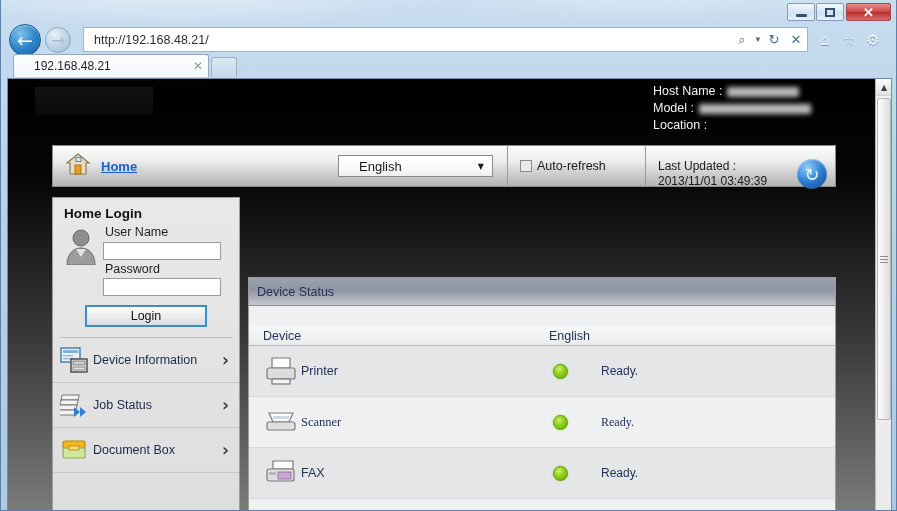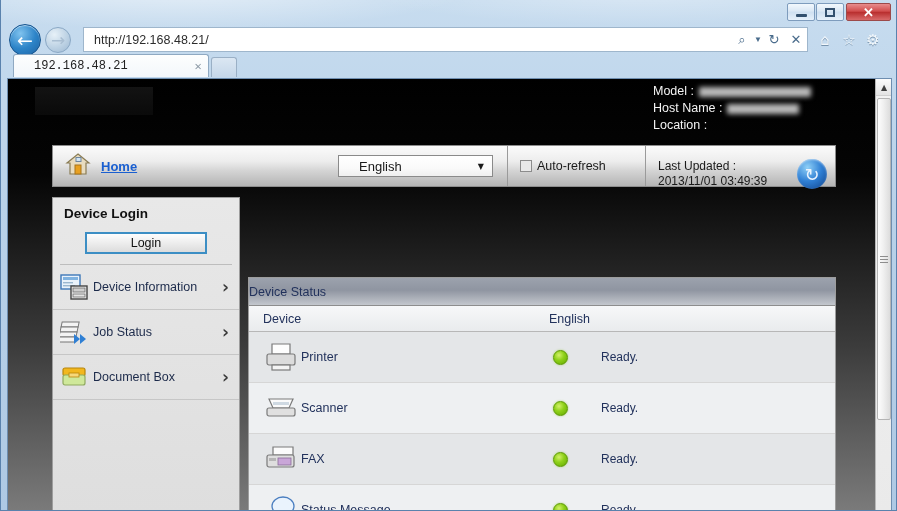--- a/index.html
+++ b/index.html
@@ -96,21 +96,21 @@
     display: flex; align-items: center; justify-content: center;
     color: #f2f7fb; font-size: 15px; font-family: "DejaVu Sans", sans-serif;
     text-shadow: 0 1px 0 rgba(80,110,140,.65);
   }
   #icon-home-chrome { left: 814px; }
   #icon-fav { left: 838px; }
   #icon-tools { left: 862px; }
 
   
   #tab-strip {
-    position: absolute; left: 0; top: 54px; width: 897px; height: 24px; font-family: Liberation Mono, monospace;
+    position: absolute; left: 0; top: 54px; width: 897px; height: 24px;
   }
   #tab-active {
     position: absolute; left: 12px; top: 0px; width: 196px; height: 23px;
     background: linear-gradient(180deg,#fdfefe 0%,#f3f7fb 100%);
     border: 1px solid #8fa9c2; border-bottom: none;
     border-radius: 3px 3px 0 0;
     display: flex; align-items: center;
   }
   #tab-label {
     flex: 1; padding-left: 20px; font-size: 12px; color: #222;
@@ -253,37 +253,38 @@
     position: absolute; left: 240px; top: 198px; width: 588px; height: 313px;
   }
   .panel {
     background: #eef0f2;
     border: 1px solid #9d9d9d;
     margin-bottom: 10px;
   }
   .panel-head {
     height: 28px;
     background: linear-gradient(180deg,#9ca2ad 0%,#8f95a1 45%,#c3c7cd 100%);
-    display: flex; align-items: center; padding-left: 0;
+    display: flex; align-items: center; padding-left: 8px;
     border-bottom: 1px solid #8d8d8d;
   }
   .panel-title { font-size: 12.5px; color: #22325c; }
   .col-head {
-    height: 26px; display: flex; align-items: center;
+    height: 20px; display: flex; align-items: center;
     background: linear-gradient(180deg,#f7f8f9 0%,#e9ebed 100%);
     border-bottom: 1px solid #b7b7b7;
+    margin-top: 20px;
   }
   .col-device { width: 300px; padding-left: 14px; font-size: 12.5px; color: #22325c; }
   .col-status { font-size: 12.5px; color: #22325c; }
   .dev-row {
     height: 51px; display: flex; align-items: center;
     border-bottom: 1px solid #d6d6d6;
   }
   .dev-row.alt { background: #e4e6e8; align-items: center; }
-  .dev-row.plain { background: #eef0f2; }
+  .dev-row.plain { background: #eef0f2; font-family: Liberation Serif, serif; }
   .dev-icon { width: 52px; display: flex; align-items: center; justify-content: center; padding-left: 12px;}
   .dev-name { width: 248px; font-size: 12.5px; color: #22325c; }
   .dev-led {
     width: 15px; height: 15px; border-radius: 50%;
     background: radial-gradient(circle at 38% 32%, #d3f06a 0%, #8fd11a 42%, #62a800 100%);
     border: 1px solid #5c9a00;
     box-shadow: 0 0 2px rgba(140,200,40,.7);
     margin-left: 4px;
   }
   .dev-status { margin-left: 33px; font-size: 12px; color: #22325c; }
@@ -357,26 +358,26 @@
     </div>
     <div id="tab-new"></div>
   </div>
 
   <div id="page-viewport">
     <div id="page-bg">
       <div id="logo-plate"></div>
 
       <div id="device-info">
         <div class="info-row">
+          <span>Host Name :</span>
+          <span class="redacted" id="redact-host"></span>
+        </div>
+        <div class="info-row">
           <span>Model :</span>
           <span class="redacted" id="redact-model"></span>
-        </div>
-        <div class="info-row">
-          <span>Host Name :</span>
-          <span class="redacted" id="redact-host"></span>
         </div>
         <div class="info-row">
           <span>Location :</span>
         </div>
       </div>
 
       <div id="header-bar">
         <div id="home-cell">
           <span>
             <svg width="26" height="24" viewBox="0 0 26 24">
@@ -403,21 +404,36 @@
             <div>Last Updated :</div>
             <div>2013/11/01 03:49:39</div>
           </div>
           <div id="refresh-btn">
             <span>↻</span>
           </div>
         </div>
       </div>
 
       <div id="sidebar">
-        <div id="admin-title">Device Login</div>
+        <div id="admin-title">Home Login</div>
+        <div id="login-body">
+          <div id="user-avatar">
+            <svg class="avatar-svg" viewBox="0 0 34 38">
+              <circle cx="17" cy="11" r="8" fill="#8e8e8e" stroke="#6d6d6d" stroke-width="1"></circle>
+              <path d="M3 38 C3 26 10 21 17 21 C24 21 31 26 31 38 Z" fill="#9c9c9c" stroke="#6d6d6d" stroke-width="1"></path>
+              <path d="M12 22 L17 30 L22 22 Z" fill="#e2e2e2"></path>
+            </svg>
+          </div>
+          <div id="login-fields">
+            <div class="field-label">User Name</div>
+            <input class="field-input" type="text" value="" style="">
+            <div class="field-label">Password</div>
+            <input class="field-input" type="password" value="" style="">
+          </div>
+        </div>
         <div id="login-button">Login</div>
         <div class="sb-divider"></div>
 
         <div class="sb-item">
           <span class="sb-icon">
             <svg width="30" height="28" viewBox="0 0 30 28">
               <rect x="1" y="2" width="19" height="14" fill="#e9f2fb" stroke="#3e78b8" stroke-width="1.4"></rect>
               <rect x="3" y="4" width="15" height="3" fill="#7fb2e0"></rect>
               <rect x="3" y="9" width="10" height="1.4" fill="#9ab7d0"></rect>
               <rect x="3" y="12" width="12" height="1.4" fill="#9ab7d0"></rect>

